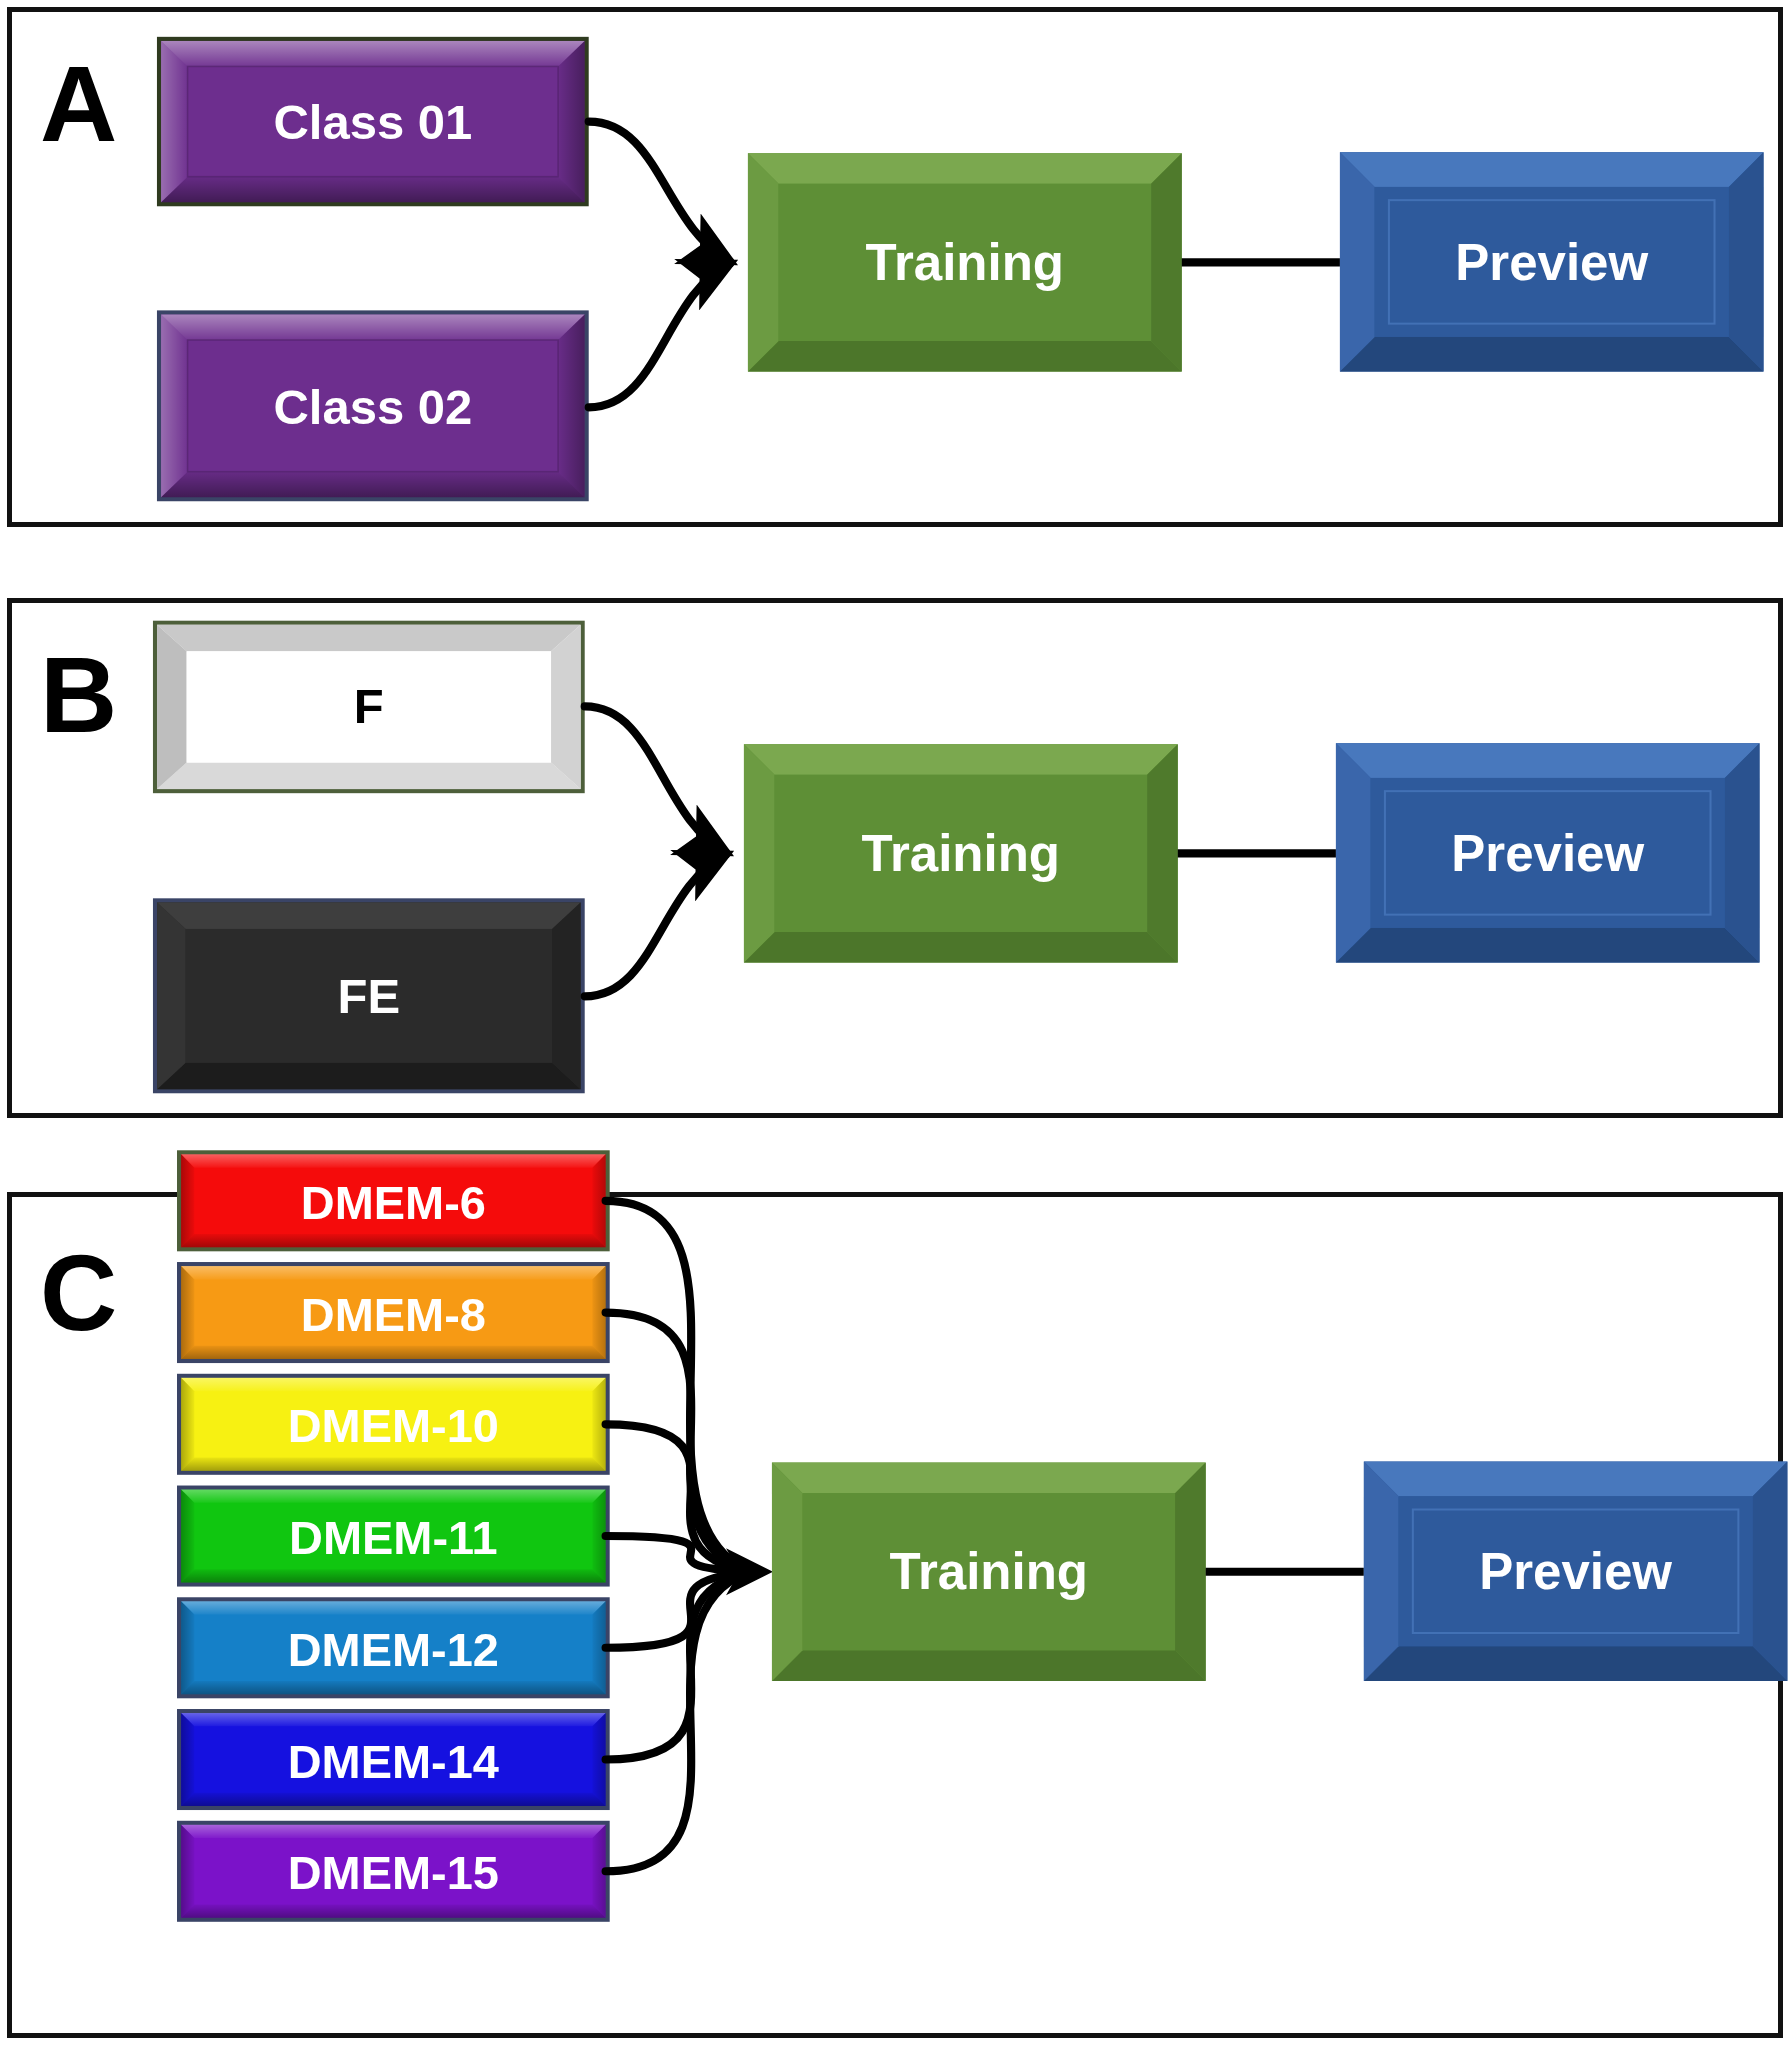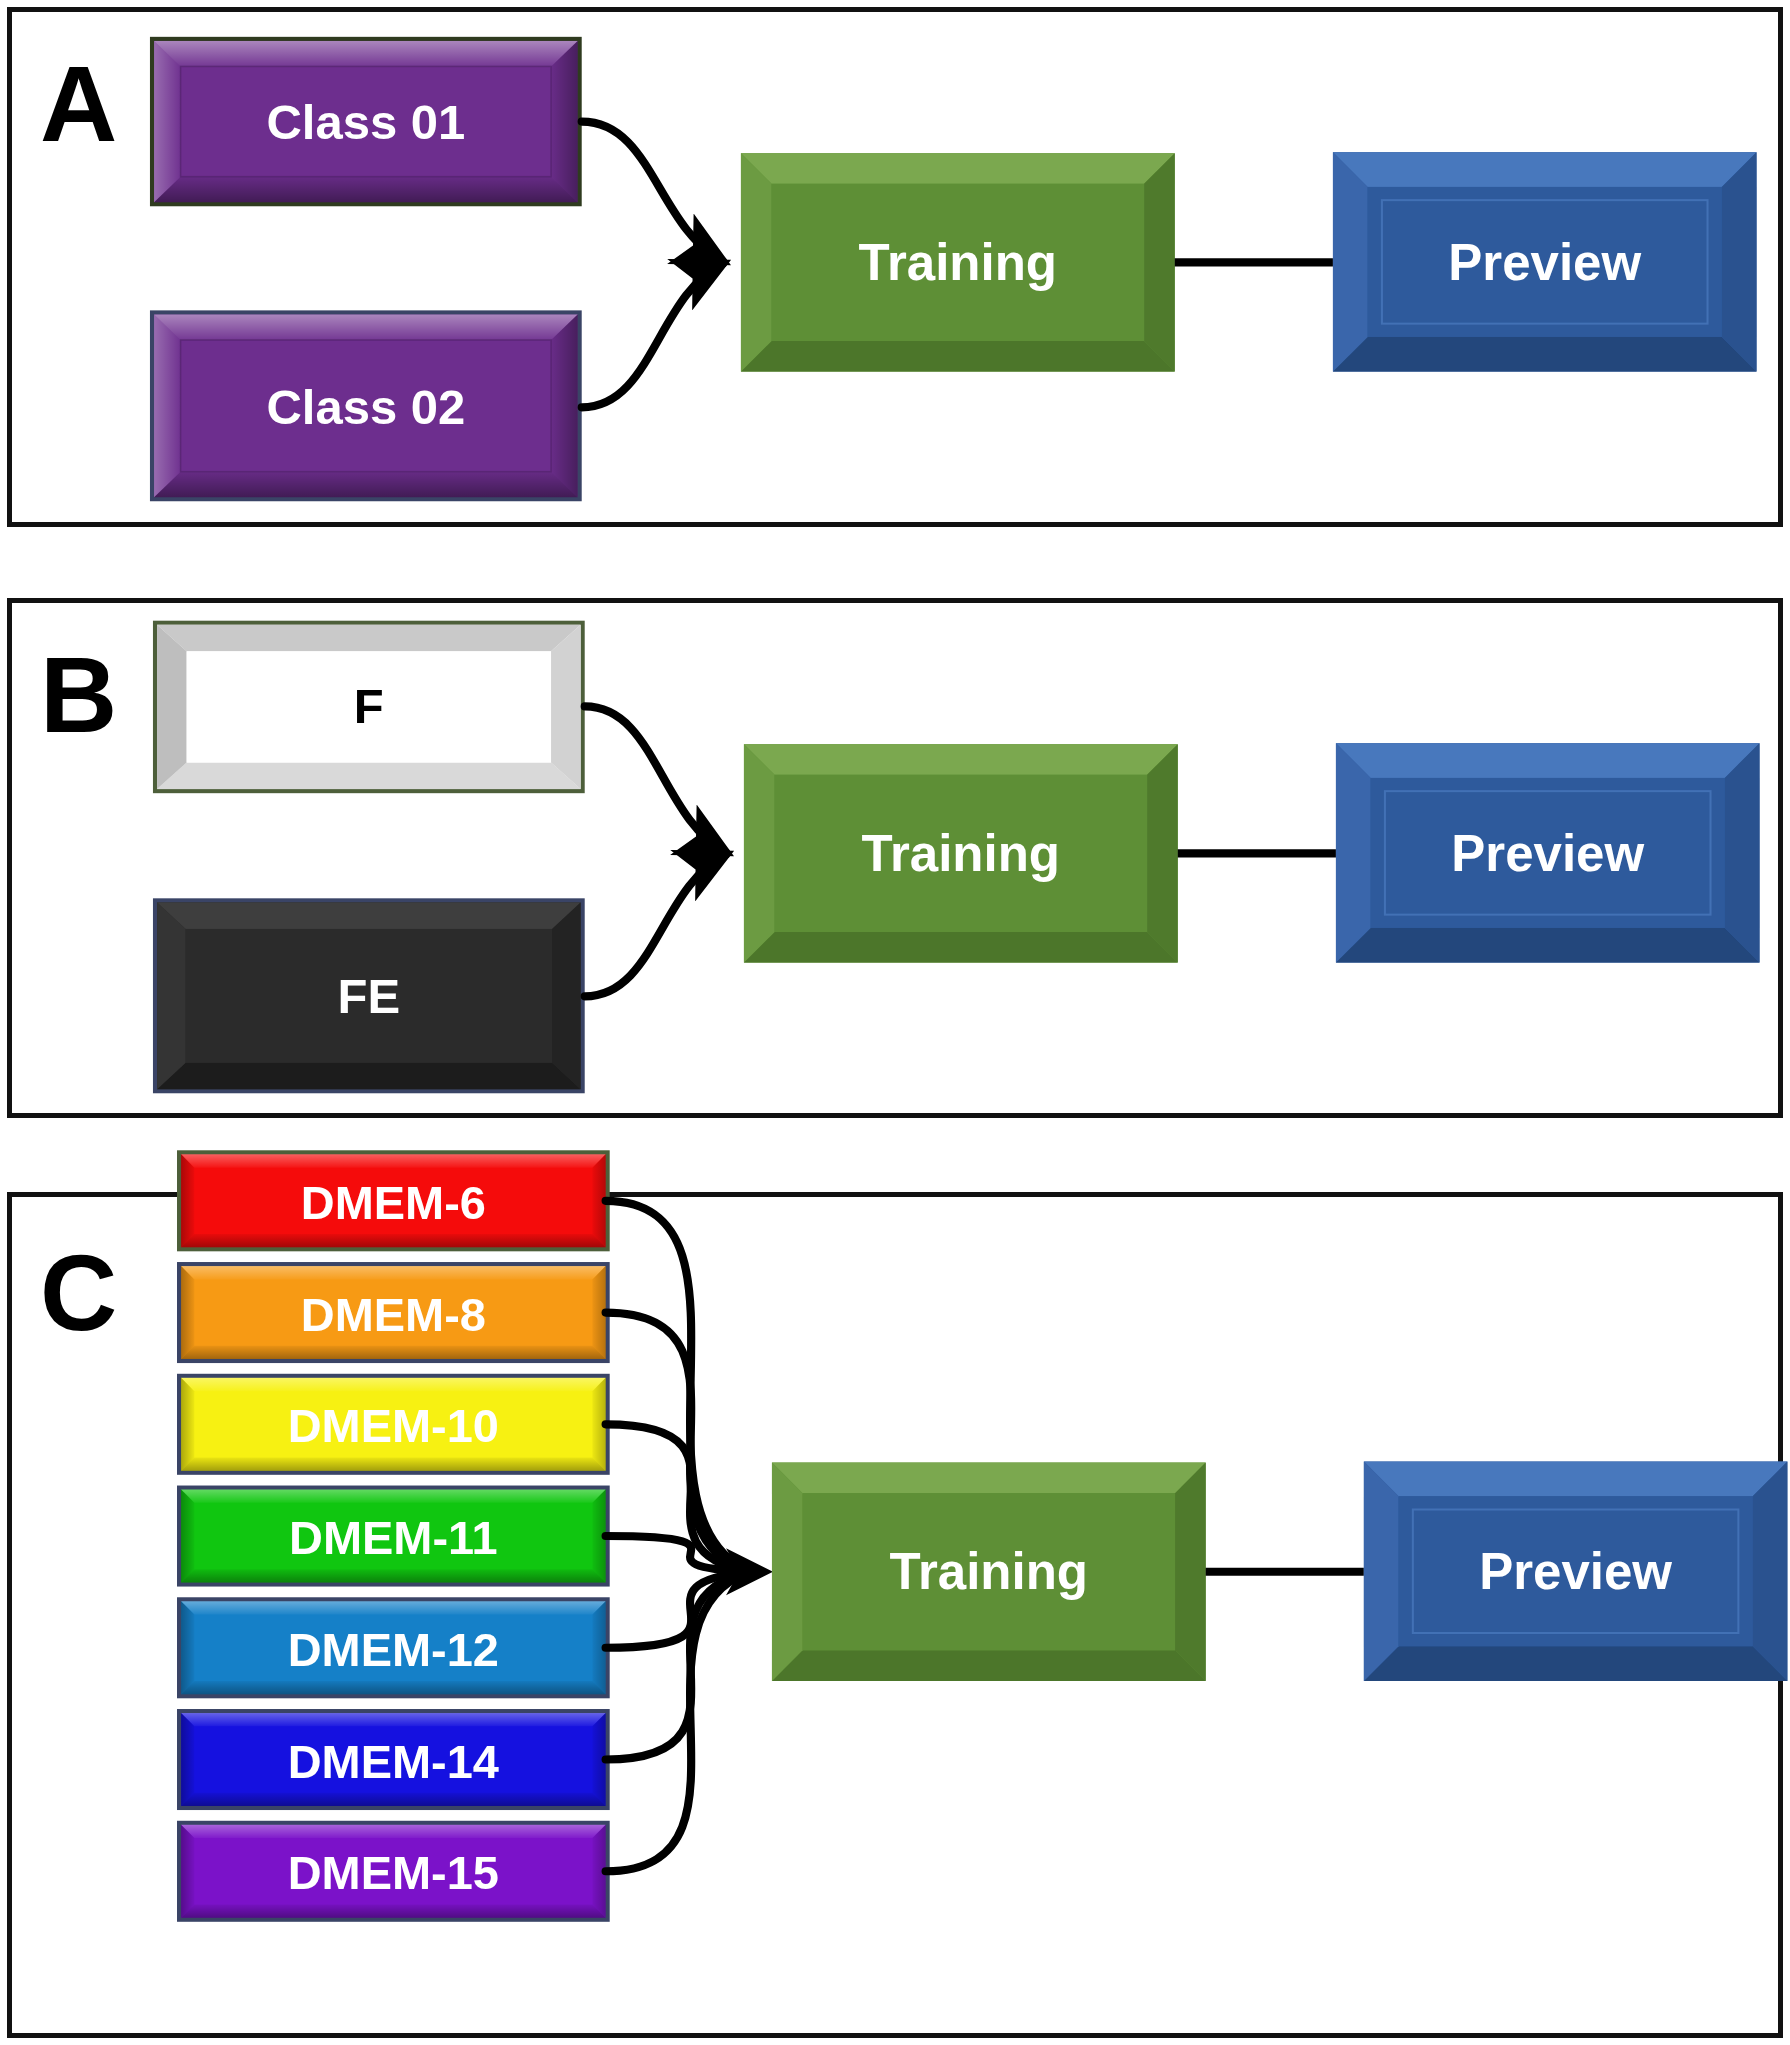--- a/index.html
+++ b/index.html
@@ -14,21 +14,21 @@
 </style>
 </head>
 <body>
 
 <div id="page">
 
   <div class="panel" style="left:7.1px;top:7.1px;width:1776px;height:520px;">
   </div>
   <div class="panel-letter" style="left:40px;top:51px;font-size:107px;">A</div>
 
-  <div class="svgwrap" style="left:4px;top:7.1px;width:1776px;height:520px;">
+  <div class="svgwrap" style="left:11px;top:7.1px;width:1776px;height:520px;">
     <svg width="1776" height="520" viewBox="0 0 3480 1018" xmlns="http://www.w3.org/2000/svg">
       <defs>
 
         <linearGradient id="gA-topA" x1="0" y1="0" x2="0" y2="1">
           <stop offset="0%" stop-color="#ffffff" stop-opacity="0.42"></stop>
           <stop offset="100%" stop-color="#ffffff" stop-opacity="0.05"></stop>
         </linearGradient>
         <linearGradient id="gA-botA" x1="0" y1="0" x2="0" y2="1">
           <stop offset="0%" stop-color="#000000" stop-opacity="0.06"></stop>
           <stop offset="100%" stop-color="#000000" stop-opacity="0.40"></stop>

